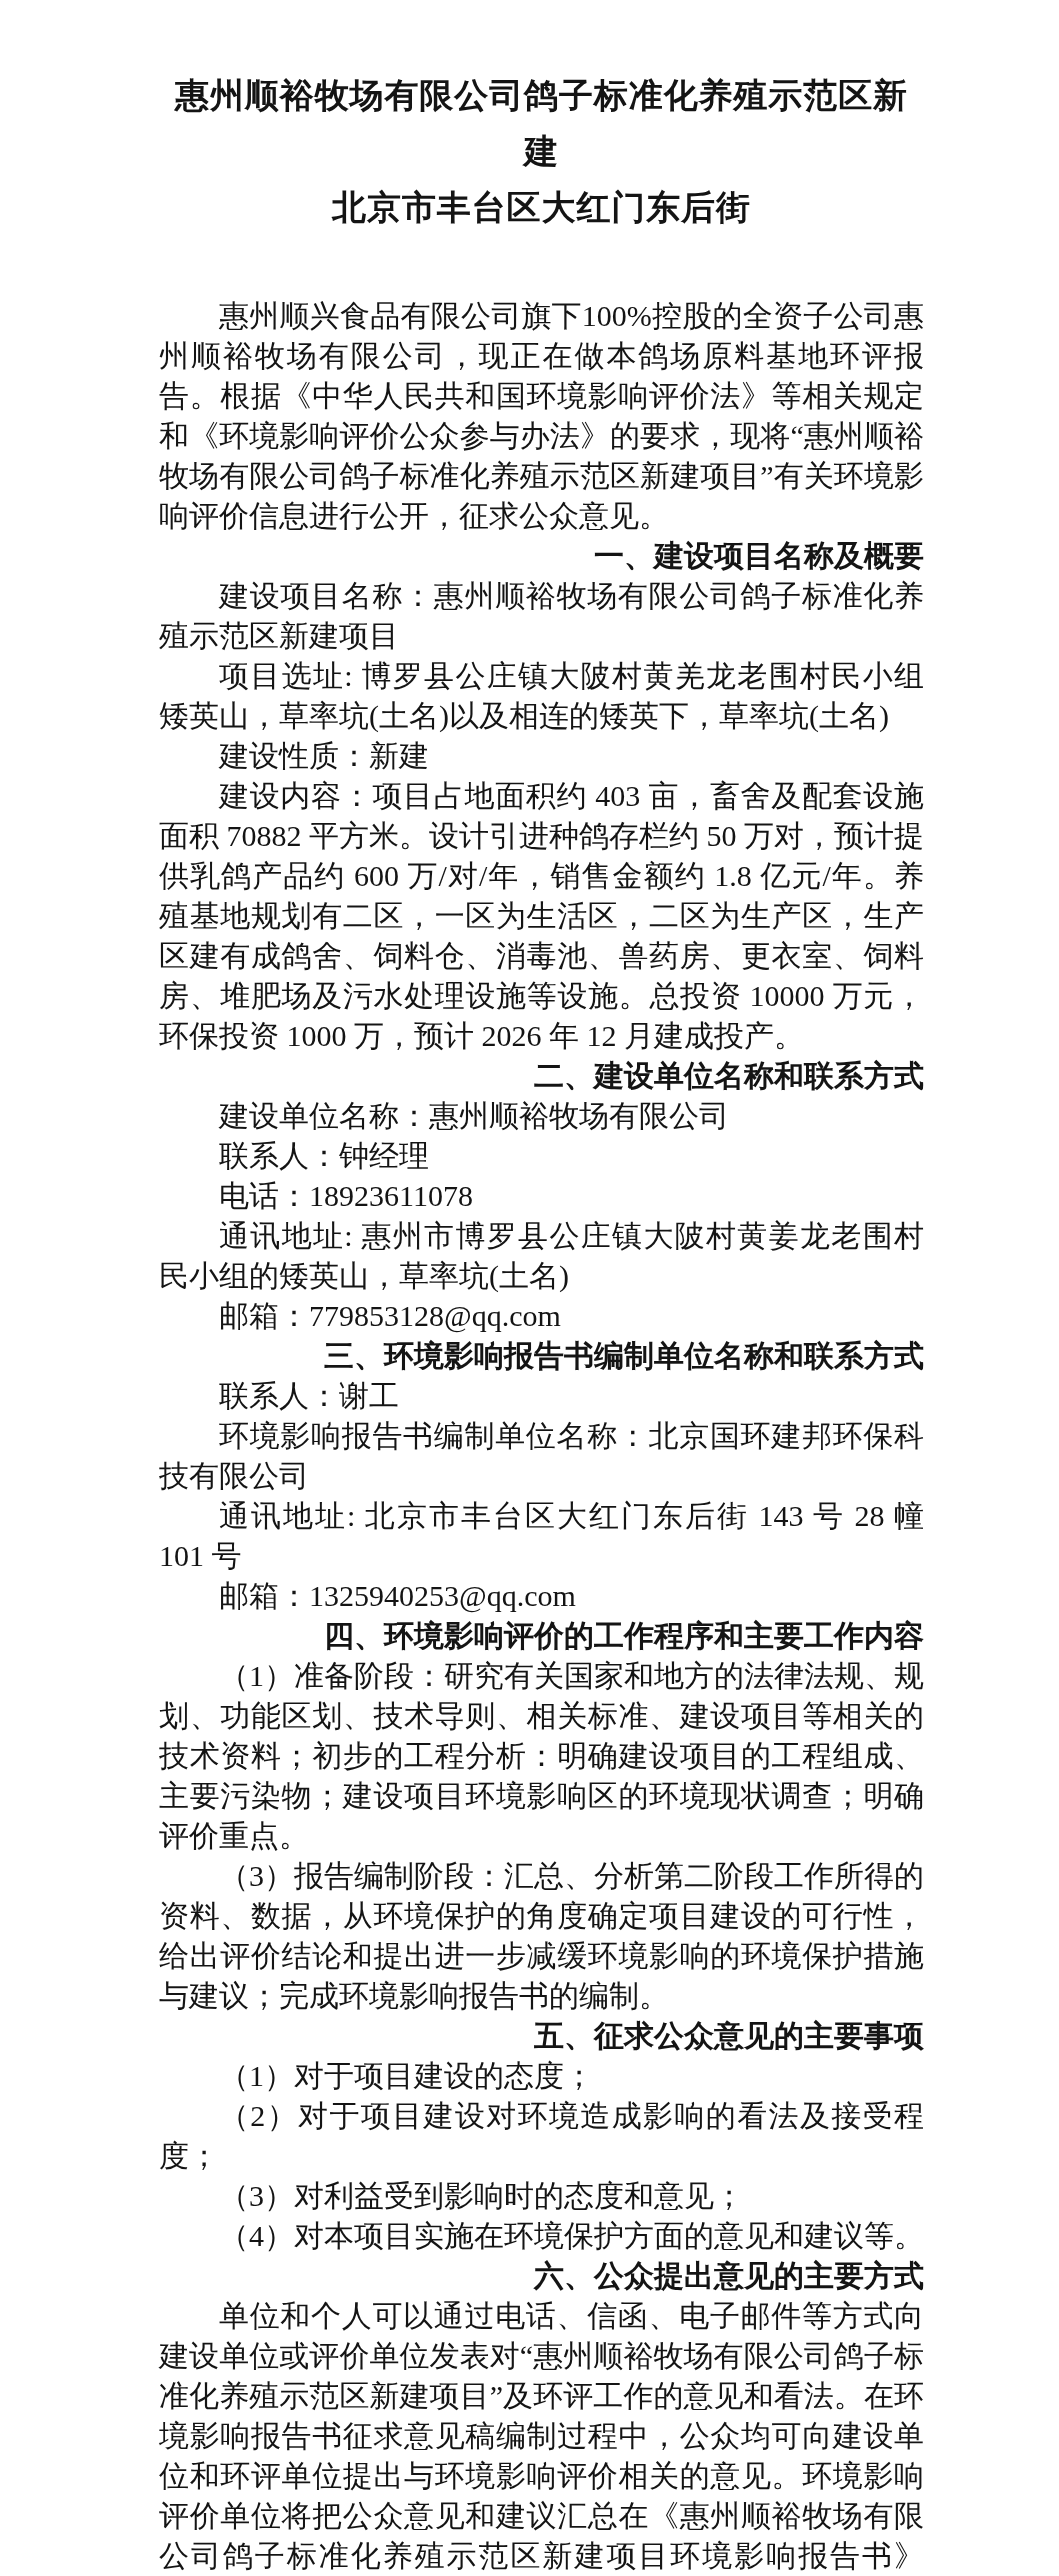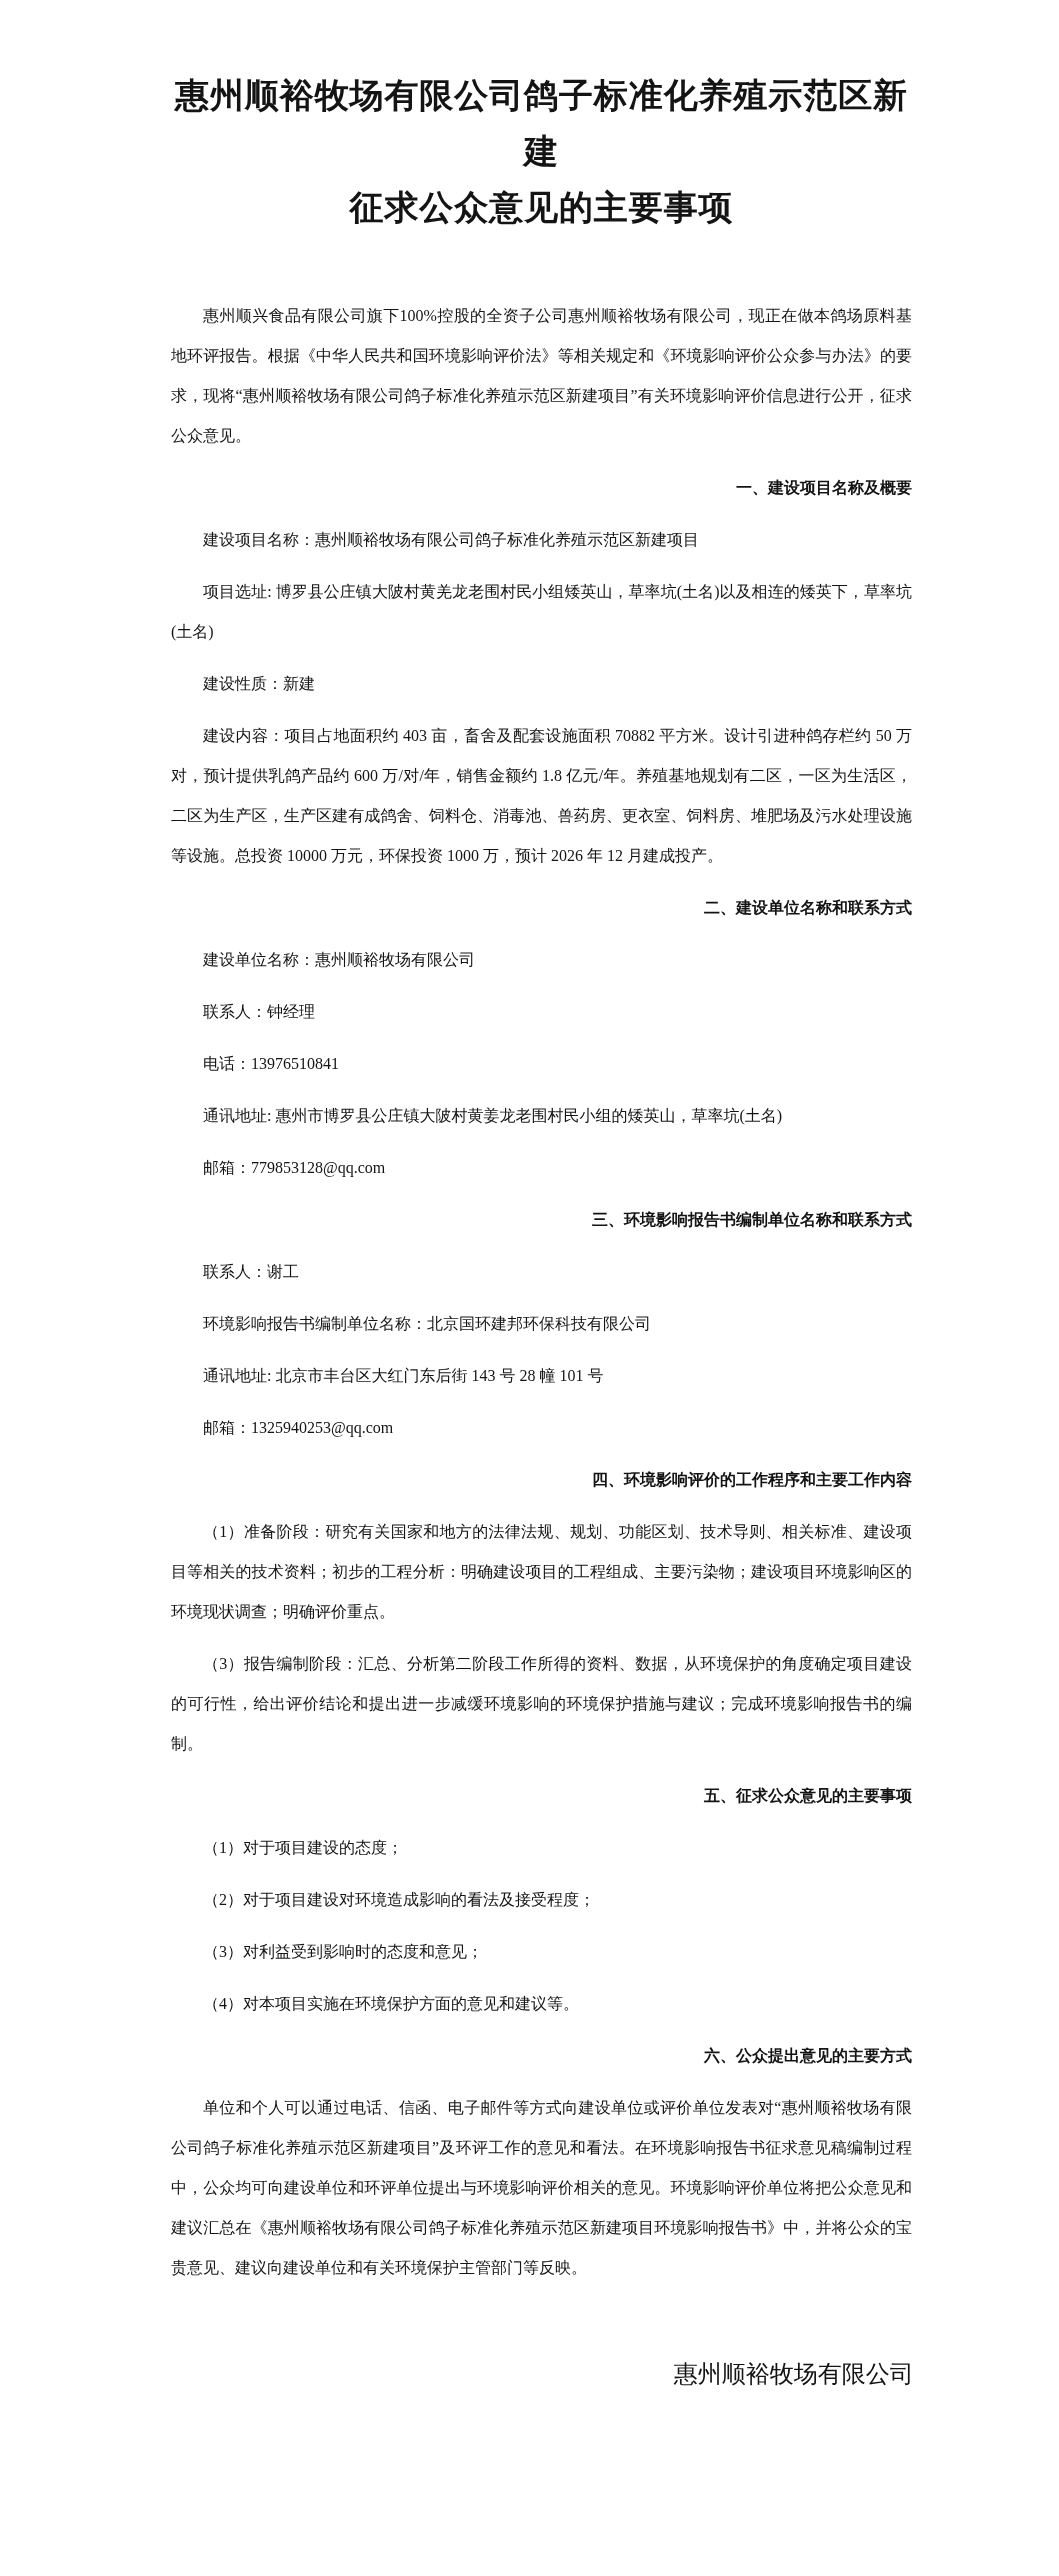--- a/index.html
+++ b/index.html
@@ -23,22 +23,22 @@
   }
   .title-line {
     font-family: "Liberation Sans", "DejaVu Sans", sans-serif;
     font-weight: bold;
     font-size: 34px;
     line-height: 56px;
     text-align: center;
     letter-spacing: 0.9px;
   }
   p.para, p.heading {
-    margin: 12px;
-    font-size: 16px;
+    margin: 0;
+    font-size: 30px;
     line-height: 40px;
     text-align: justify;
     text-indent: 2em;
     word-break: break-word;
   }
   p.heading {
     font-family: "Liberation Sans", "DejaVu Sans", sans-serif;
     font-weight: bold;
     text-align: right;
   }
@@ -53,33 +53,33 @@
     text-align: right;
   }
 </style>
 </head>
 <body>
 
 <div class="page">
 
   <div class="title-block">
     <div class="title-line">惠州顺裕牧场有限公司鸽子标准化养殖示范区新建</div>
-    <div class="title-line">征求公众意见的主要事项</div>
+    <div class="title-line">北京市丰台区大红门东后街</div>
   </div>
 
   <p class="para">惠州顺兴食品有限公司旗下100%控股的全资子公司惠州顺裕牧场有限公司，现正在做本鸽场原料基地环评报告。根据《中华人民共和国环境影响评价法》等相关规定和《环境影响评价公众参与办法》的要求，现将“惠州顺裕牧场有限公司鸽子标准化养殖示范区新建项目”有关环境影响评价信息进行公开，征求公众意见。</p>
   <p class="heading">一、建设项目名称及概要</p>
   <p class="para">建设项目名称：惠州顺裕牧场有限公司鸽子标准化养殖示范区新建项目</p>
   <p class="para">项目选址: 博罗县公庄镇大陂村黄羌龙老围村民小组矮英山，草率坑(土名)以及相连的矮英下，草率坑(土名)</p>
   <p class="para">建设性质：新建</p>
   <p class="para">建设内容：项目占地面积约 403 亩，畜舍及配套设施面积 70882 平方米。设计引进种鸽存栏约 50 万对，预计提供乳鸽产品约 600 万/对/年，销售金额约 1.8 亿元/年。养殖基地规划有二区，一区为生活区，二区为生产区，生产区建有成鸽舍、饲料仓、消毒池、兽药房、更衣室、饲料房、堆肥场及污水处理设施等设施。总投资 10000 万元，环保投资 1000 万，预计 2026 年 12 月建成投产。</p>
   <p class="heading">二、建设单位名称和联系方式</p>
   <p class="para">建设单位名称：惠州顺裕牧场有限公司</p>
   <p class="para">联系人：钟经理</p>
-  <p class="para">电话：13976510841</p>
+  <p class="para">电话：18923611078</p>
   <p class="para">通讯地址: 惠州市博罗县公庄镇大陂村黄姜龙老围村民小组的矮英山，草率坑(土名)</p>
   <p class="para">邮箱：779853128@qq.com</p>
   <p class="heading">三、环境影响报告书编制单位名称和联系方式</p>
   <p class="para">联系人：谢工</p>
   <p class="para">环境影响报告书编制单位名称：北京国环建邦环保科技有限公司</p>
   <p class="para">通讯地址: 北京市丰台区大红门东后街 143 号 28 幢 101 号</p>
   <p class="para">邮箱：1325940253@qq.com</p>
   <p class="heading">四、环境影响评价的工作程序和主要工作内容</p>
   <p class="para">（1）准备阶段：研究有关国家和地方的法律法规、规划、功能区划、技术导则、相关标准、建设项目等相关的技术资料；初步的工程分析：明确建设项目的工程组成、主要污染物；建设项目环境影响区的环境现状调查；明确评价重点。</p>
   <p class="para">（3）报告编制阶段：汇总、分析第二阶段工作所得的资料、数据，从环境保护的角度确定项目建设的可行性，给出评价结论和提出进一步减缓环境影响的环境保护措施与建议；完成环境影响报告书的编制。</p>

